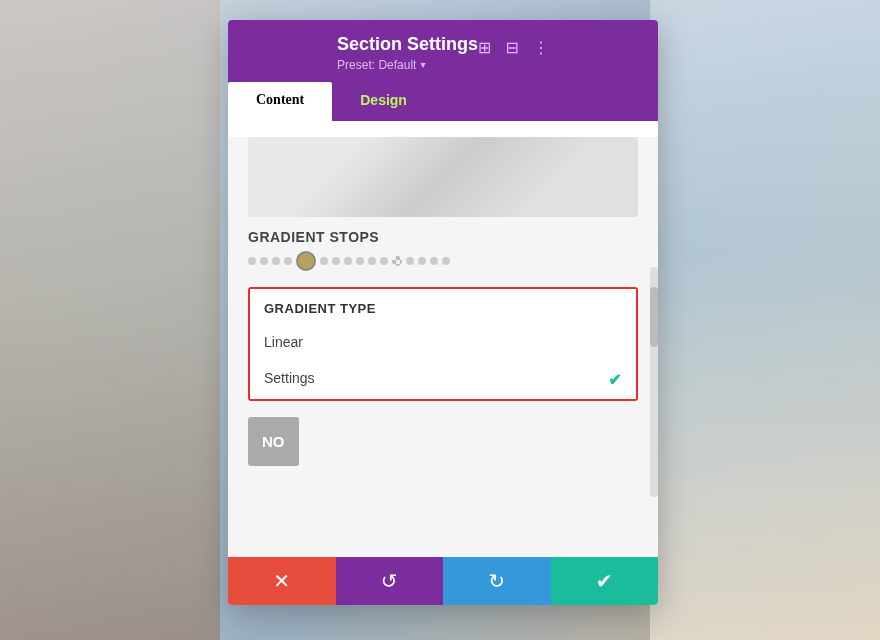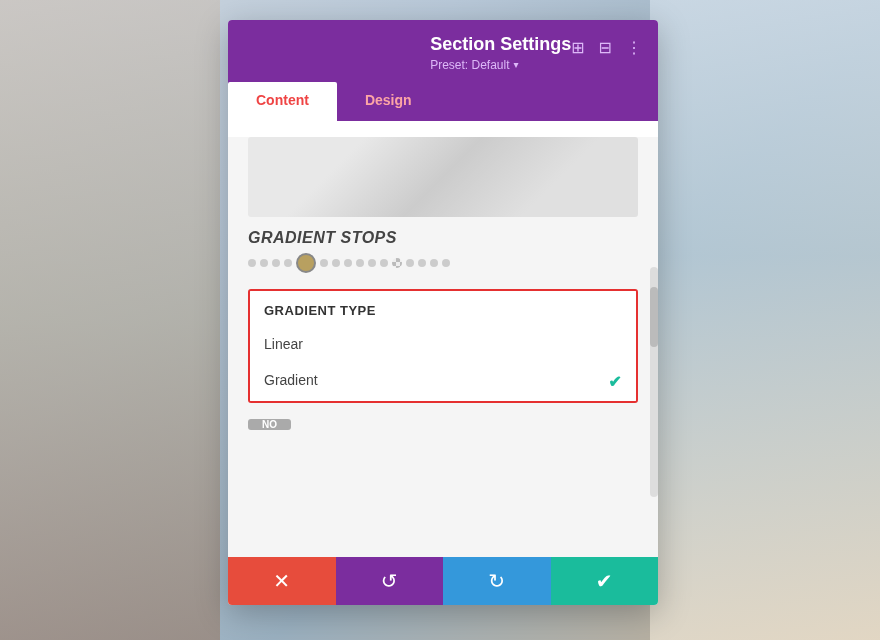--- a/index.html
+++ b/index.html
@@ -45,21 +45,21 @@
       box-shadow: 0 8px 32px rgba(0,0,0,0.25);
       overflow: hidden;
     }
 
     
     .modal-header {
       background: #7b2d9e;
       padding: 14px 16px 10px 16px;
       display: flex;
       align-items: flex-start;
-      justify-content: flex-end;
+      justify-content: center;
     }
     .modal-header-left {}
     .modal-title {
       color: #fff;
       font-size: 18px;
       font-weight: 700;
       line-height: 1.2;
     }
     .modal-preset {
       color: #ddb8f8;
@@ -85,58 +85,58 @@
     }
 
     
     .modal-tabs {
       background: #7b2d9e;
       display: flex;
       padding: 0 0px;
     }
     .tab {
       padding: 10px 28px;
-      color: #fca5a5;
+      color: #bef264;
       font-size: 14px;
       font-weight: 600;
       cursor: pointer;
       border-bottom: 3px solid transparent;
       text-transform: capitalize;
     }
     .tab.active {
       background: #fff;
-      color: #ef4444;
+      color: #000000;
       border-bottom: 3px solid #fff;
       border-radius: 2px 2px 0 0;
+      font-family: Liberation Serif, serif;
     }
 
     
     .modal-body {
       background: #f5f5f5;
       padding: 0;
       min-height: 420px;
     }
 
     
     .gradient-preview {
       margin: 16px 20px 12px 20px;
       height: 80px;
       background: linear-gradient(135deg, #e8e8e8 25%, #cccccc 50%, #e0e0e0 75%);
       border-radius: 3px;
     }
 
     
     .section-label {
-      font-size: 16px;
+      font-size: 14px;
       font-weight: 600;
       color: #444;
       margin: 10px 20px 6px 20px;
       text-transform: uppercase;
       letter-spacing: 0.5px;
-      font-style: italic;
     }
 
     
     .gradient-stops-row {
       margin: 0 20px 16px 20px;
       display: flex;
       align-items: center;
       gap: 4px;
     }
     .stop-dot {
@@ -190,23 +190,23 @@
 
     
     .no-toggle {
       margin: 0 20px 10px 20px;
       display: flex;
       align-items: center;
     }
     .no-btn {
       background: #aaa;
       color: #fff;
-      font-size: 10px;
+      font-size: 15px;
       font-weight: 700;
-      padding: 0 14px;
+      padding: 16px 14px;
       border-radius: 3px;
       text-transform: uppercase;
     }
 
     
     .scrollbar-track {
       position: absolute;
       right: 0;
       top: 130px;
       bottom: 60px;
@@ -294,21 +294,21 @@
       <span class="stop-dot"></span>
       <span class="stop-dot"></span>
     </div>
 
     <div class="dropdown-section">
       <div class="dropdown-header">Gradient Type</div>
       <div class="dropdown-option">
         <span>Linear</span>
       </div>
       <div class="dropdown-option">
-        <span>Gradient</span>
+        <span>Settings</span>
         <span class="check-icon">✔</span>
       </div>
     </div>
 
     <div class="no-toggle">
       <span class="no-btn">No</span>
     </div>
 
     <div class="scrollbar-track">
       <div class="scrollbar-thumb"></div>

